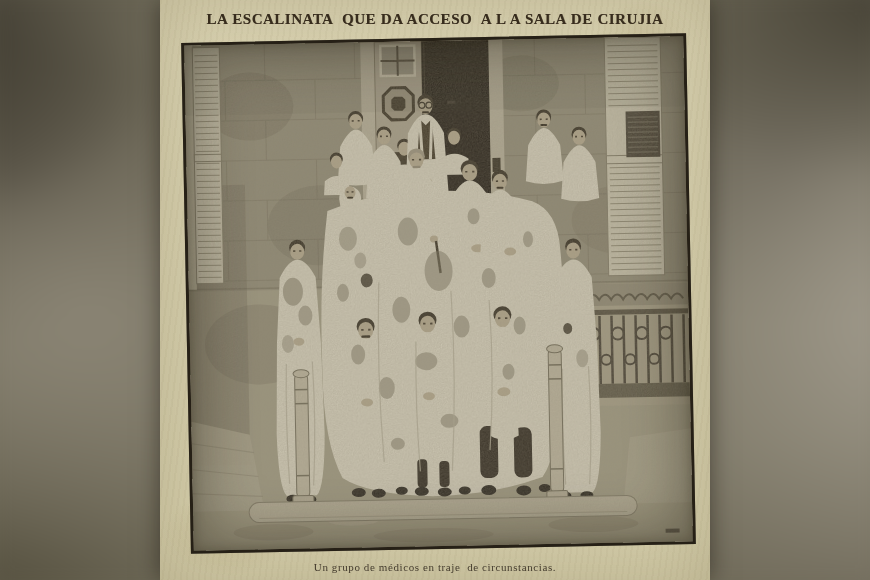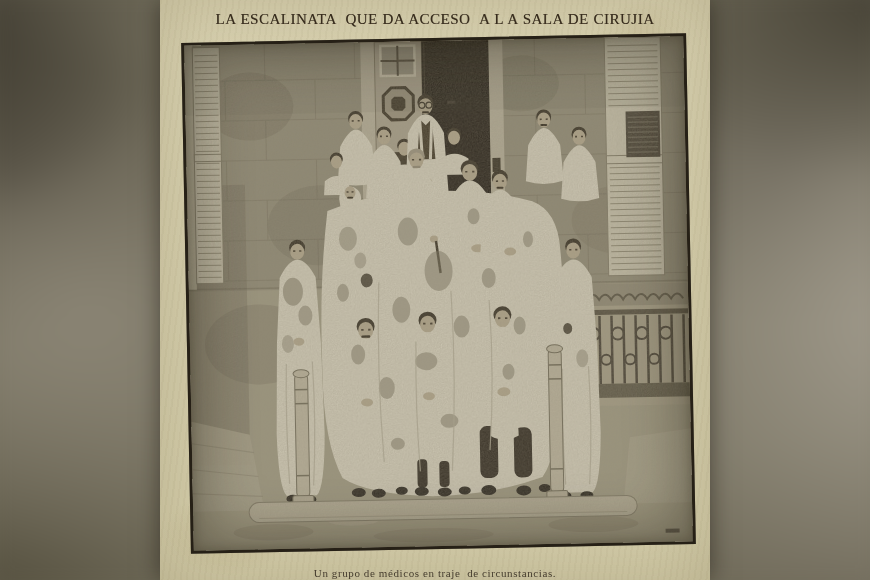--- a/index.html
+++ b/index.html
@@ -30,39 +30,39 @@
       radial-gradient(70px 50px at 88% 6%, rgba(150,130,80,.16), transparent 70%),
       radial-gradient(340px 260px at 50% 45%, rgba(255,250,222,.12), transparent 75%),
       repeating-linear-gradient(97deg, rgba(120,108,70,.05) 0 2px, rgba(0,0,0,0) 2px 6px),
       linear-gradient(#d7d0af,#d1caa7);
     box-shadow:0 0 22px rgba(15,12,6,.5), inset 0 0 70px rgba(100,88,52,.22);
   }
 
   .headline{
     padding-top:10px;height:20px;
     text-align:center;white-space:pre;
-    font-weight:normal;font-size:15px;line-height:1.25;
+    font-weight:bold;font-size:15px;line-height:1.25;
     letter-spacing:.5px;word-spacing:.5px;
     color:#372c1d;text-shadow:.3px .3px 0 rgba(56,45,30,.45);
   }
 
   .photo-wrap{
     position:relative;width:505px;height:511px;margin:8px 0 0 26px;
     transform:rotate(-1.1deg);transform-origin:50% 50%;
   }
   .photo-frame{
     position:relative;width:499px;height:505px;border:3px solid #262016;
     background:#8d8773;
   }
   .photo-frame::after{
     content:"";position:absolute;inset:0;pointer-events:none;
     box-shadow:inset 0 0 55px 8px rgba(30,24,12,.40), inset 0 0 12px rgba(30,24,12,.28);
   }
   .caption{
-    margin-top:18px;text-align:center;white-space:pre;
+    margin-top:12px;text-align:center;white-space:pre;
     font-size:11px;letter-spacing:.6px;color:#453c2e;
   }
 
   
   .gown{fill:#d9d4c2}
   .face{fill:#b4a88e}
   .hair{fill:#282116}
   .ghair{fill:#9a917d}
   .eye{fill:#352c1f}
   .mus{fill:#241d12}

